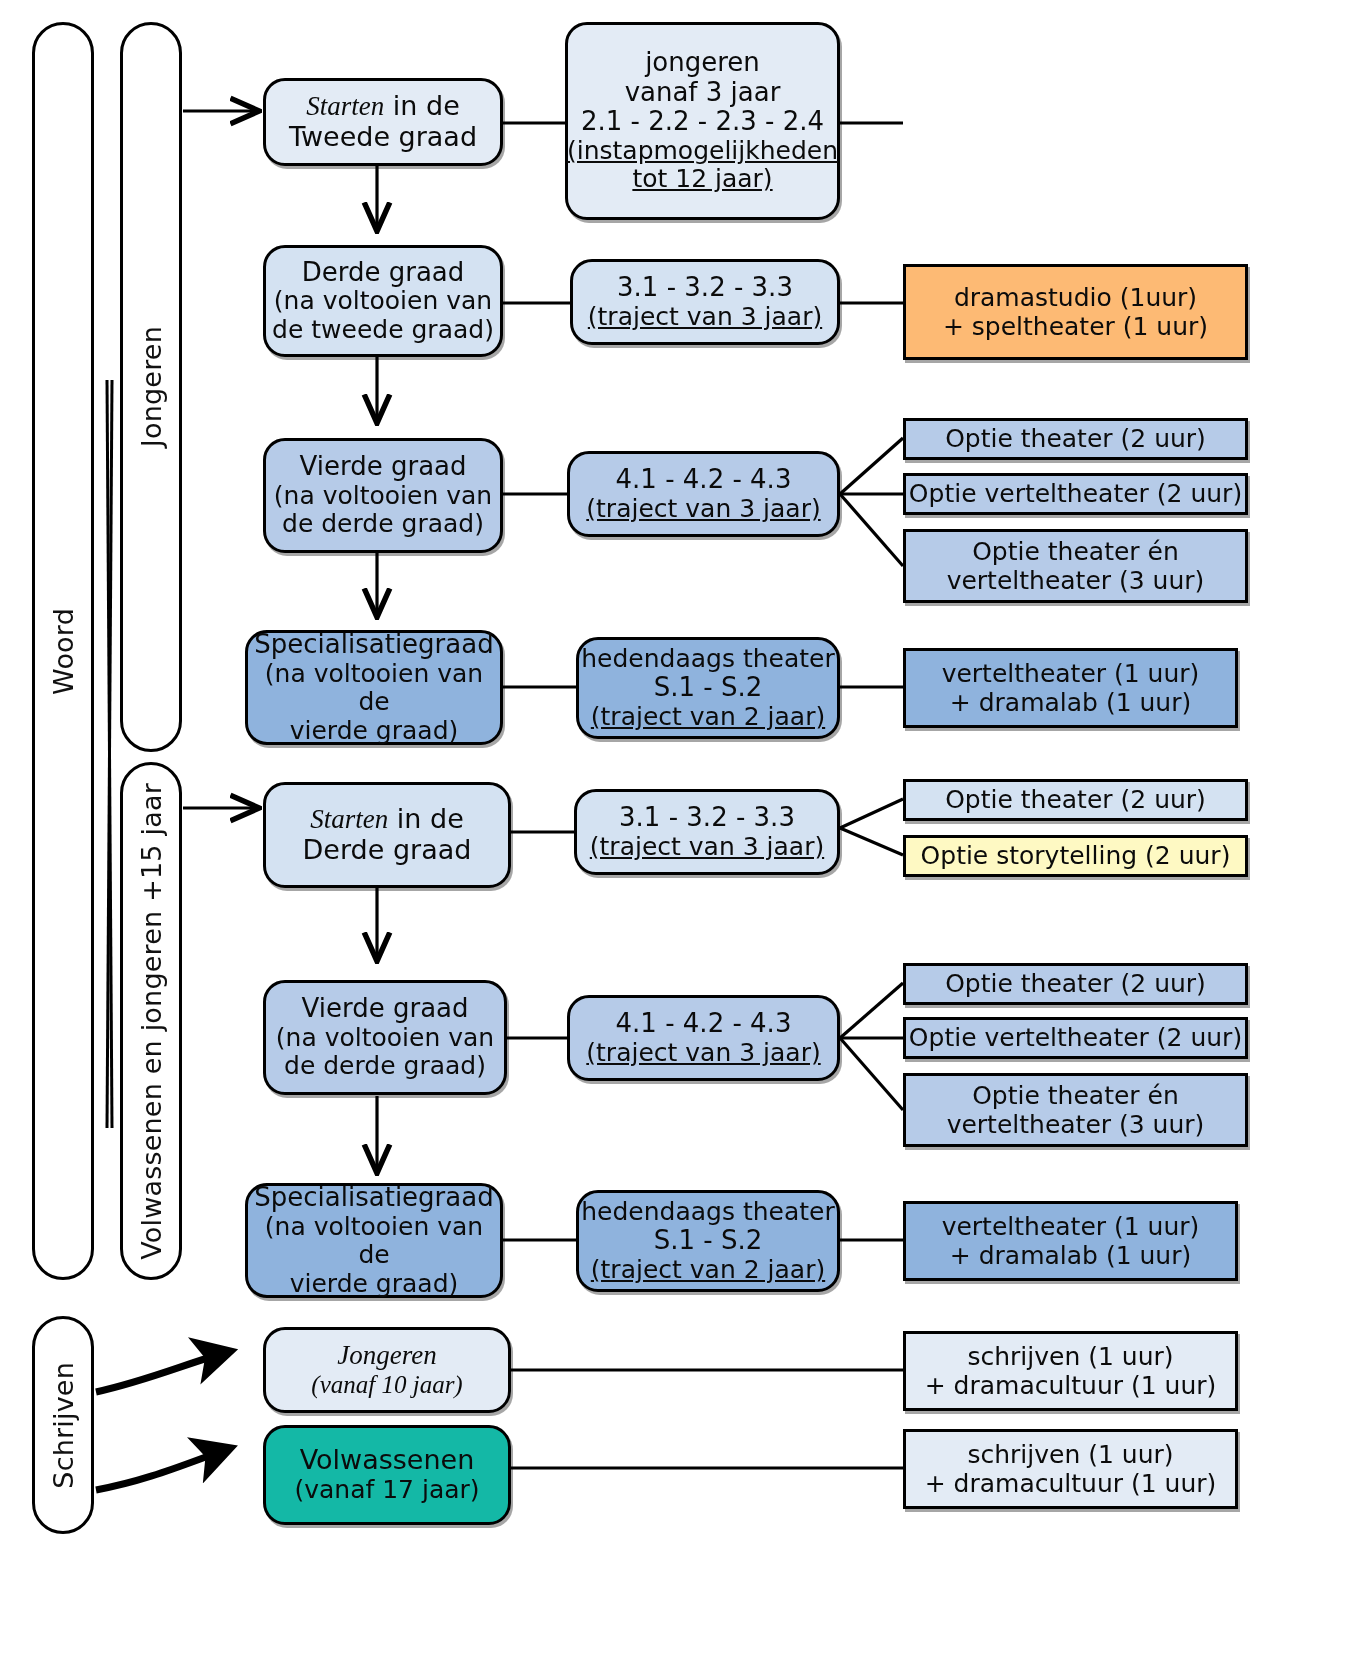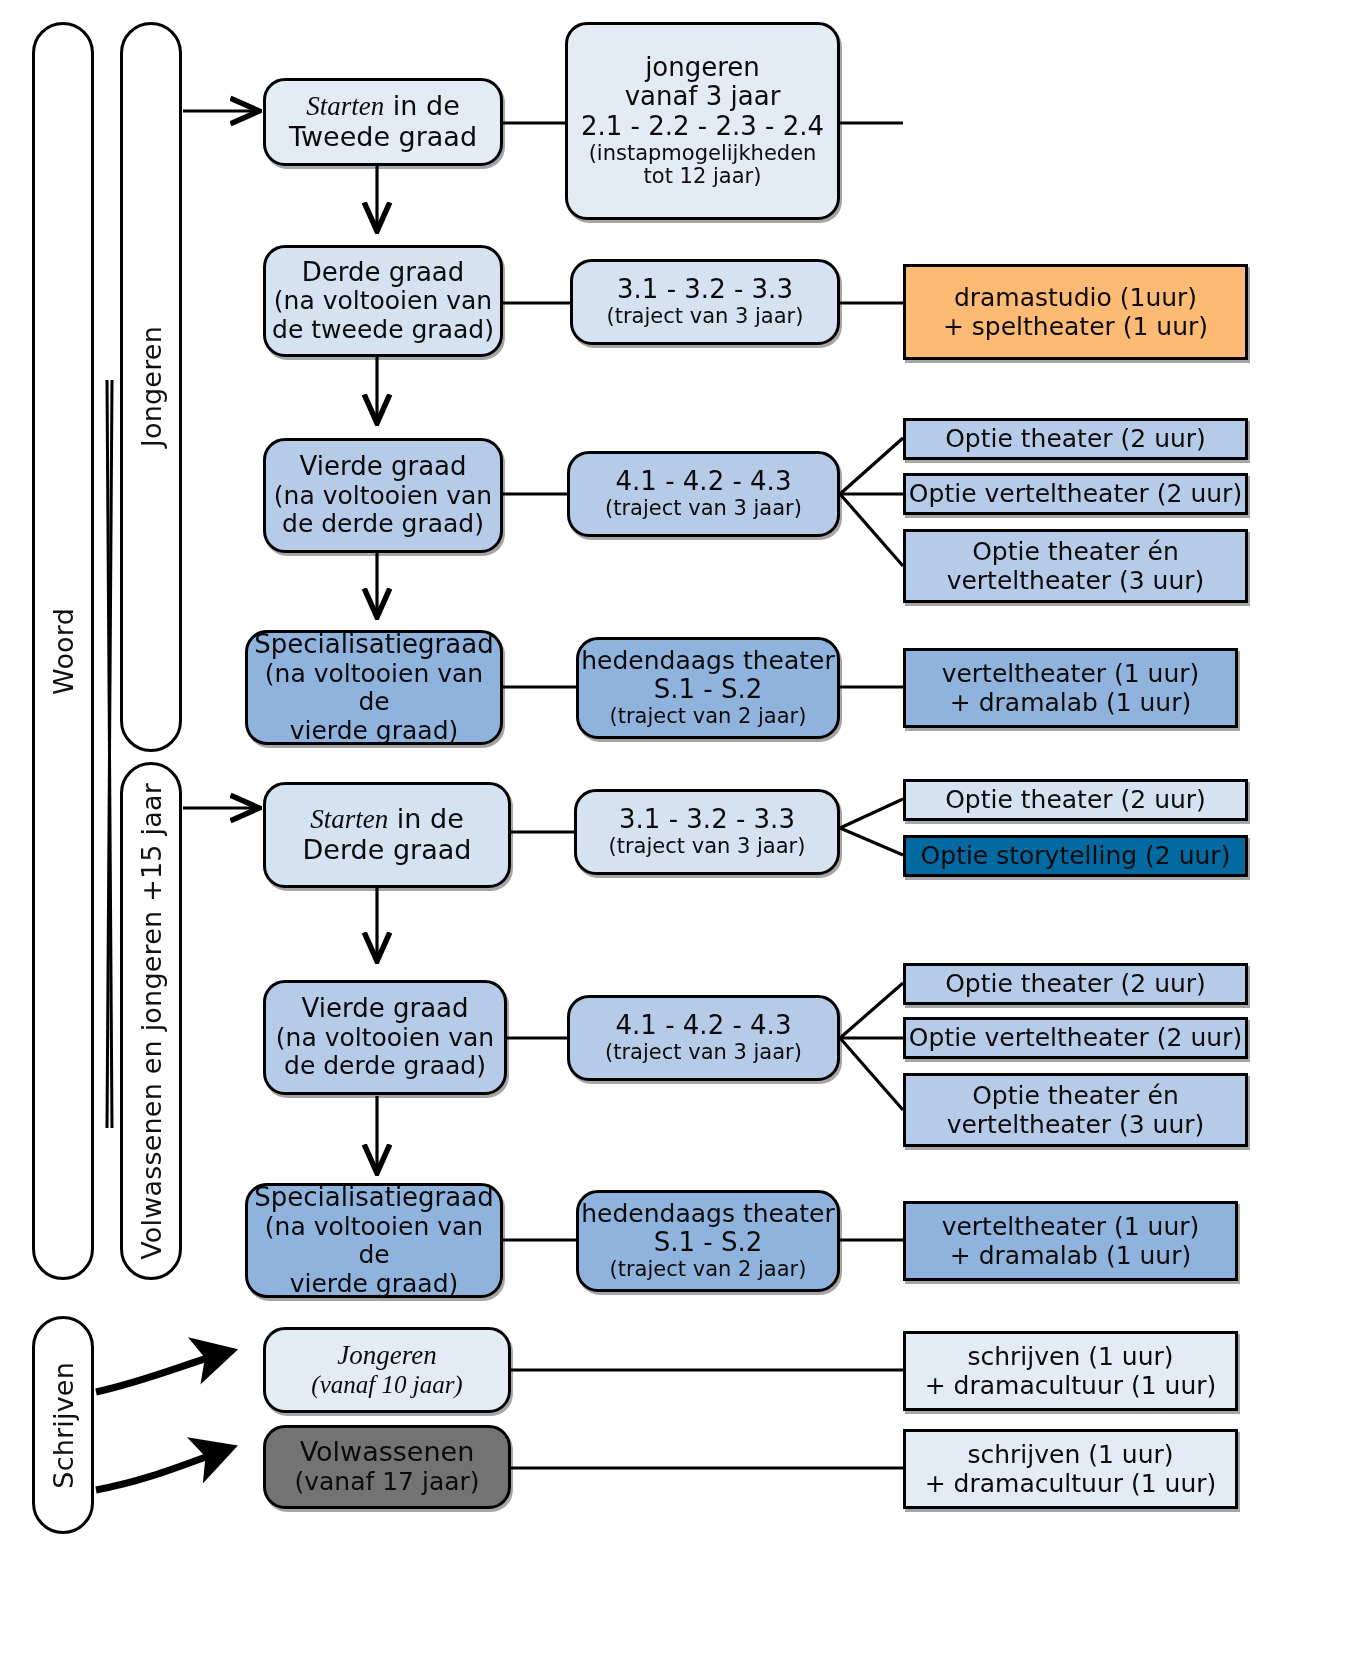--- a/index.html
+++ b/index.html
@@ -24,21 +24,21 @@
     box-shadow:2px 3px 0 rgba(0,0,0,.35);
   }
   .sqbox{
     position:absolute;box-sizing:border-box;border:3px solid #000000;
     border-radius:0;display:flex;flex-direction:column;align-items:center;
     justify-content:center;text-align:center;line-height:1.18;color:#0b0b0b;
     box-shadow:2px 3px 0 rgba(0,0,0,.35);
   }
   .l1{font-size:26px;}
   .l2{font-size:25px;}
-  .l3{font-size:21px;}
+  .l3{font-size:25px;text-decoration:underline;}
   .big{font-size:27px;}
   .ital{font-style:italic;font-family:Liberation Serif, serif;}
   .nowrap{white-space:nowrap;}
 </style>
 </head>
 <body>
 
 <div id="stage">
 
   <svg id="wires" viewBox="0 0 1367 1667">
@@ -205,21 +205,21 @@
   </div>
 
   <div class="rbox" style="left:574px;top:789px;width:266px;height:86px;background:#d4e2f2;">
     <div class="l1">3.1 - 3.2 - 3.3</div>
     <div class="l3">(traject van 3 jaar)</div>
   </div>
 
   <div class="sqbox" style="left:903px;top:779px;width:345px;height:42px;background:#d4e2f2;">
     <div class="l2">Optie theater (2 uur)</div>
   </div>
-  <div class="sqbox" style="left:903px;top:835px;width:345px;height:42px;background:#0369a1;">
+  <div class="sqbox" style="left:903px;top:835px;width:345px;height:42px;background:#fef9c3;">
     <div class="l2">Optie storytelling (2 uur)</div>
   </div>
 
   <div class="rbox" style="left:263px;top:980px;width:244px;height:115px;background:#b6cbe8;">
     <div class="l1">Vierde graad</div>
     <div class="l2">(na voltooien van</div>
     <div class="l2">de derde graad)</div>
   </div>
 
   <div class="rbox" style="left:567px;top:995px;width:273px;height:86px;background:#b6cbe8;">
@@ -258,21 +258,21 @@
   <div class="rbox" style="left:263px;top:1327px;width:248px;height:86px;background:#e3ebf5;">
     <div class="big ital">Jongeren</div>
     <div class="l2 ital">(vanaf 10 jaar)</div>
   </div>
 
   <div class="sqbox" style="left:903px;top:1331px;width:335px;height:80px;background:#e3ebf5;">
     <div class="l2">schrijven (1 uur)</div>
     <div class="l2">+ dramacultuur (1 uur)</div>
   </div>
 
-  <div class="rbox" style="left:263px;top:1425px;width:248px;height:84px;background:#737373;">
+  <div class="rbox" style="left:263px;top:1425px;width:248px;height:100px;background:#14b8a6;">
     <div class="big">Volwassenen</div>
     <div class="l2">(vanaf 17 jaar)</div>
   </div>
 
   <div class="sqbox" style="left:903px;top:1429px;width:335px;height:80px;background:#e3ebf5;">
     <div class="l2">schrijven (1 uur)</div>
     <div class="l2">+ dramacultuur (1 uur)</div>
   </div>
 
 </div>

